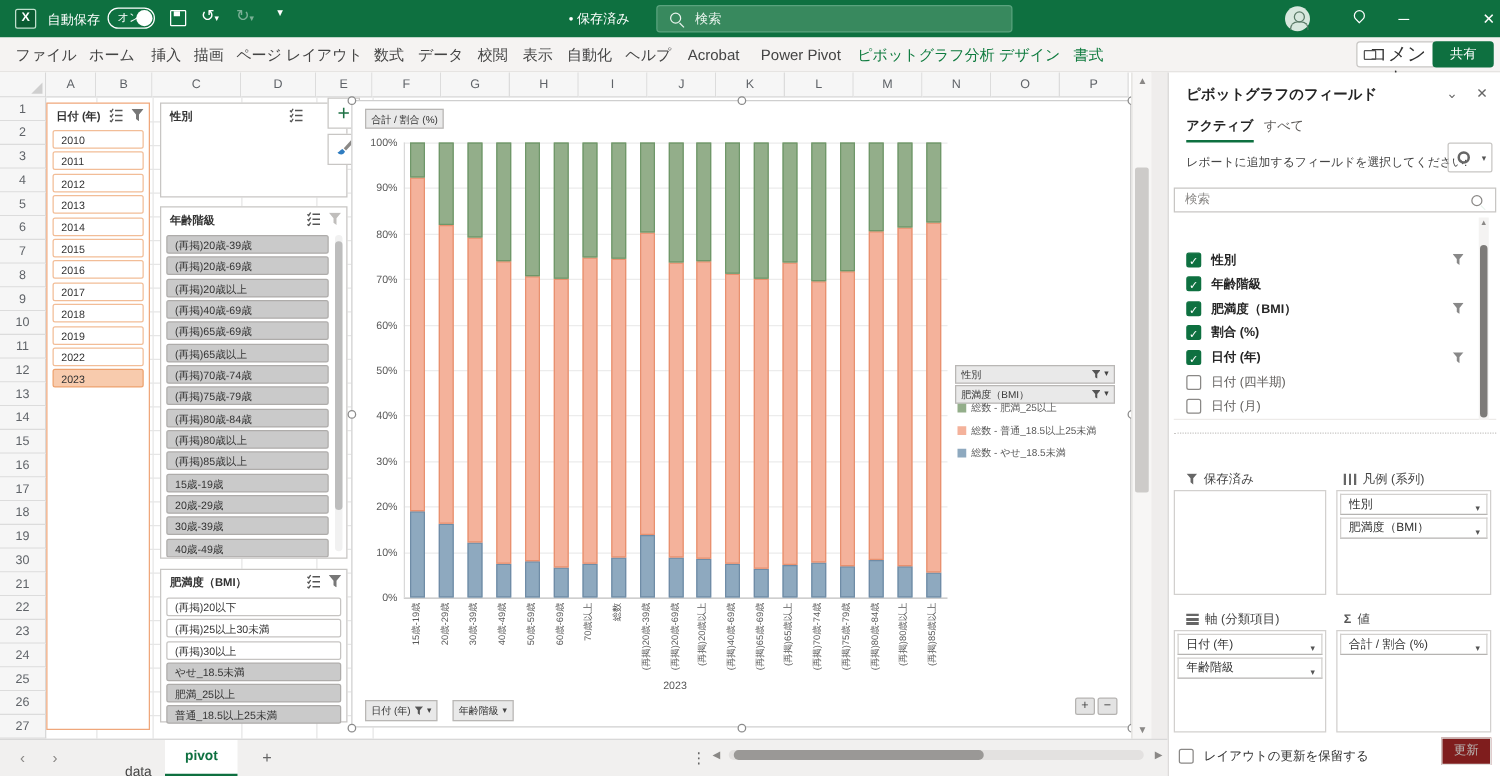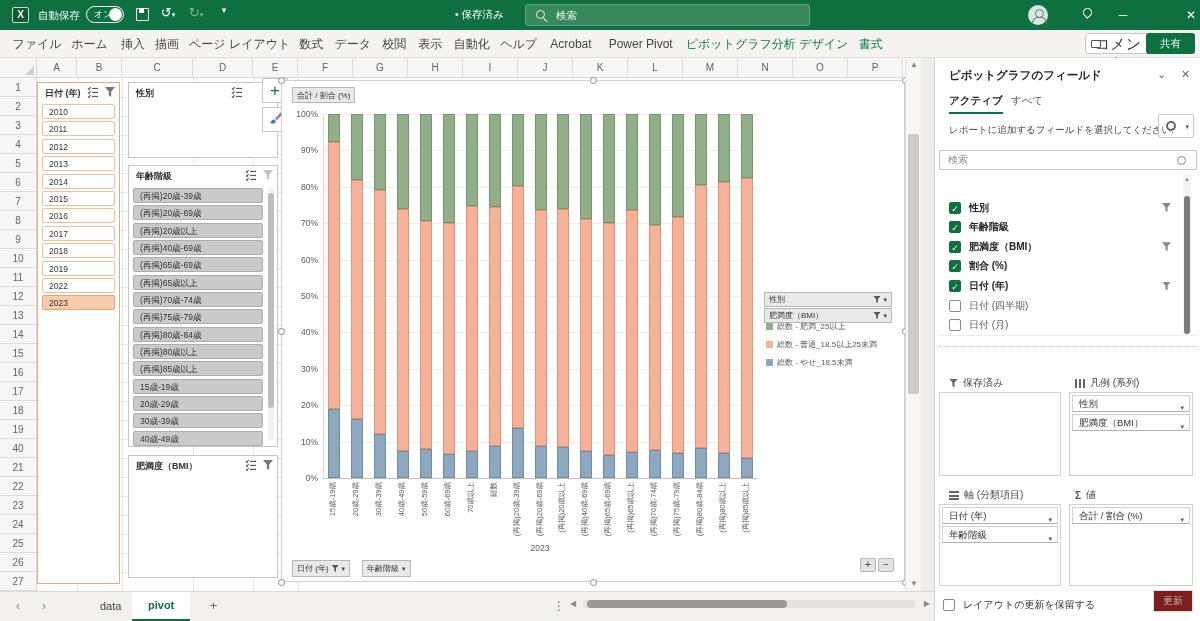--- a/index.html
+++ b/index.html
@@ -117,21 +117,21 @@
 .mini-funnel{width:9px;height:9px;background:#666;clip-path:polygon(0 0,100% 0,62% 45%,62% 100%,38% 82%,38% 45%);}
 .mini-cols{width:10px;height:9px;background:linear-gradient(90deg,#666 0 2px,transparent 2px 4px,#666 4px 6px,transparent 6px 8px,#666 8px 10px);}
 .mini-rows{width:10px;height:9px;background:linear-gradient(#666 0 2px,transparent 2px 3.5px,#666 3.5px 5.5px,transparent 5.5px 7px,#666 7px 9px);}
 .sigma{font-size:10px;color:#555;font-weight:bold;}
 #defer-row{position:absolute;left:8px;top:540px;display:flex;align-items:center;gap:8px;font-size:10px;color:#333;}
 #update-btn{position:absolute;left:218px;top:532px;width:40px;height:22px;background:#7f1d1d;border:1px solid #e1dfdd;color:#b8b6b4;font-size:10px;text-align:center;line-height:20px;}
 
 
 #tabbar{position:absolute;left:0;top:591px;width:934px;height:30px;background:#f1f0ef;border-top:1px solid #d8d8d8;}
 .navarr{position:absolute;top:7px;color:#8a8886;font-size:12px;}
-#tab-data{position:absolute;left:84px;top:0;height:29px;line-height:29px;padding:0 16px;color:#444;font-size:11px;}
+#tab-data{position:absolute;left:84px;top:0;height:29px;line-height:29px;padding:12px 16px;color:#444;font-size:11px;}
 #tab-pivot{position:absolute;left:132px;top:0;height:29px;line-height:27px;padding:0 16px;background:#fff;color:#0e7040;font-weight:bold;font-size:11px;border-bottom:2.5px solid #0e7040;}
 #tab-add{position:absolute;left:205px;top:6px;width:17px;height:17px;border-radius:50%;color:#666;font-size:13px;text-align:center;line-height:16px;}
 #tab-more{position:absolute;left:553px;top:7px;color:#666;font-size:12px;}
 #hscroll{position:absolute;left:570px;top:6px;width:360px;height:12px;}
 #hscroll .arrow{position:absolute;top:1px;color:#8a8886;font-size:8px;}
 #htrack{position:absolute;left:13px;top:2px;width:332px;height:8px;background:#e3e1e0;border-radius:4px;}
 #hthumb{position:absolute;left:4px;top:0;width:200px;height:8px;background:#9a9896;border-radius:4px;}
 svg line,svg path{stroke-width:1.1;}
 </style>
 </head>
@@ -210,21 +210,21 @@
       <div class="rowhead" style="top: 191px; height: 19px; line-height: 19px;">10</div>
       <div class="rowhead" style="top: 210px; height: 19px; line-height: 19px;">11</div>
       <div class="rowhead" style="top: 229px; height: 19px; line-height: 19px;">12</div>
       <div class="rowhead" style="top: 248px; height: 19px; line-height: 19px;">13</div>
       <div class="rowhead" style="top: 267px; height: 19px; line-height: 19px;">14</div>
       <div class="rowhead" style="top: 286px; height: 19px; line-height: 19px;">15</div>
       <div class="rowhead" style="top: 305px; height: 19px; line-height: 19px;">16</div>
       <div class="rowhead" style="top: 324px; height: 19px; line-height: 19px;">17</div>
       <div class="rowhead" style="top: 343px; height: 19px; line-height: 19px;">18</div>
       <div class="rowhead" style="top: 362px; height: 19px; line-height: 19px;">19</div>
-      <div class="rowhead" style="top: 381px; height: 19px; line-height: 19px;">40</div>
+      <div class="rowhead" style="top: 381px; height: 19px; line-height: 19px;">30</div>
       <div class="rowhead" style="top: 400px; height: 19px; line-height: 19px;">21</div>
       <div class="rowhead" style="top: 419px; height: 19px; line-height: 19px;">22</div>
       <div class="rowhead" style="top: 438px; height: 19px; line-height: 19px;">23</div>
       <div class="rowhead" style="top: 457px; height: 19px; line-height: 19px;">24</div>
       <div class="rowhead" style="top: 476px; height: 19px; line-height: 19px;">25</div>
       <div class="rowhead" style="top: 495px; height: 19px; line-height: 19px;">26</div>
       <div class="rowhead" style="top: 514px; height: 19px; line-height: 19px;">27</div>
     </div>
   <div id="gridlines">
       <div class="gl" style="left: 77px; top: 20px; width: 1px; height: 513px;"></div>
@@ -354,20 +354,28 @@
           <path d="M1 6.4 2 7.5 3.5 5" stroke="#555" fill="none"></path>
           <line x1="5" y1="6.4" x2="11" y2="6.4" stroke="#555"></line>
           <path d="M1 10.4 2 11.5 3.5 9" stroke="#555" fill="none"></path>
           <line x1="5" y1="10.4" x2="11" y2="10.4" stroke="#555"></line>
         </svg>
       <span class="funnel red-x">
           <span class="fx" style="left:6px;top:5px;">✕</span>
         </span>
     </span>
   </div>
+  <div class="sl-items" style="top:22px;gap:2.3px;">
+      <div class="sl-item off">(再掲)20以下</div>
+      <div class="sl-item off">(再掲)25以上30未満</div>
+      <div class="sl-item off">(再掲)30以上</div>
+      <div class="sl-item on">やせ_18.5未満</div>
+      <div class="sl-item on">肥満_25以上</div>
+      <div class="sl-item on">普通_18.5以上25未満</div>
+    </div>
 </div>
 
 <div class="chart-sidebtn" id="chart-add-btn" style="left:262px;top:78px;">+</div>
 <div class="chart-sidebtn" style="left:262px;top:107px;">
   <svg width="16" height="16" viewBox="0 0 16 16" style="margin-top:3px;">
       <path d="M14 1 8 7.5l1.8 1.8L15.8 3z" fill="#8a8886" stroke="none"></path>
       <path d="M7 8.2C5.2 8.6 4.8 10.4 3 11c1.2 2 5 2.4 6-0.8z" fill="#2f7cc0" stroke="none"></path>
     </svg>
 </div>
 

